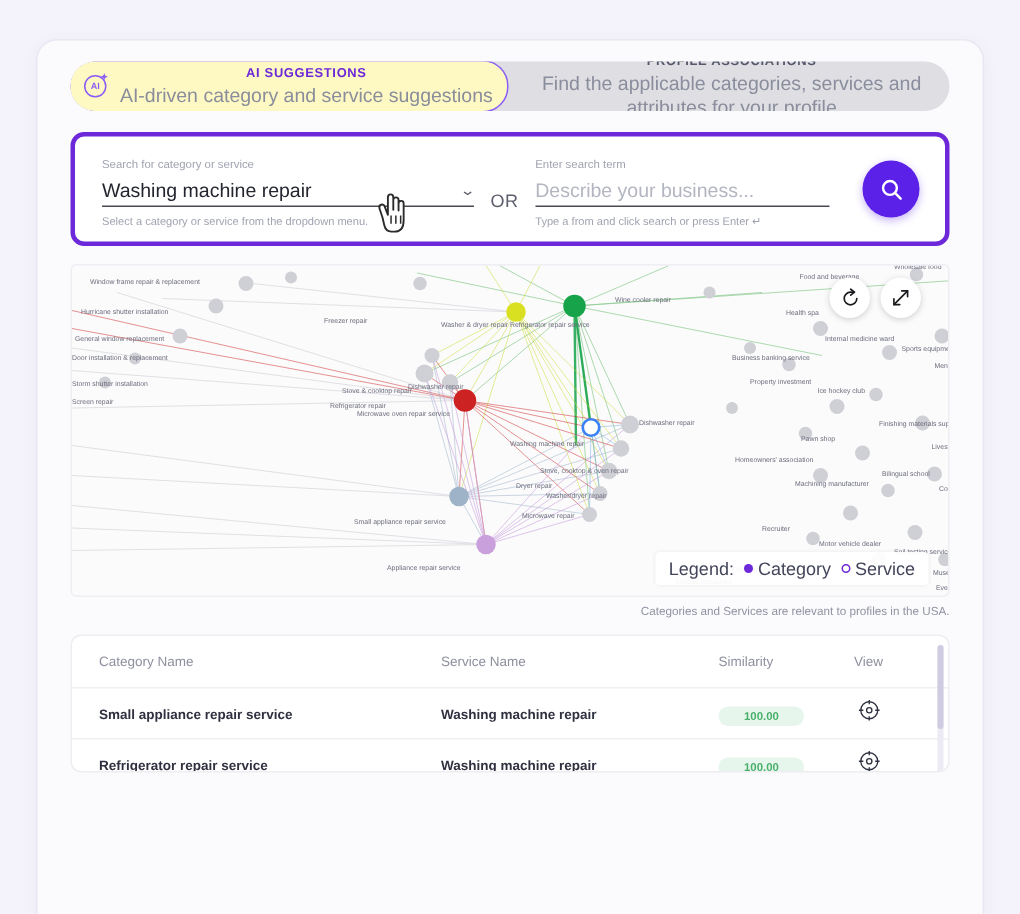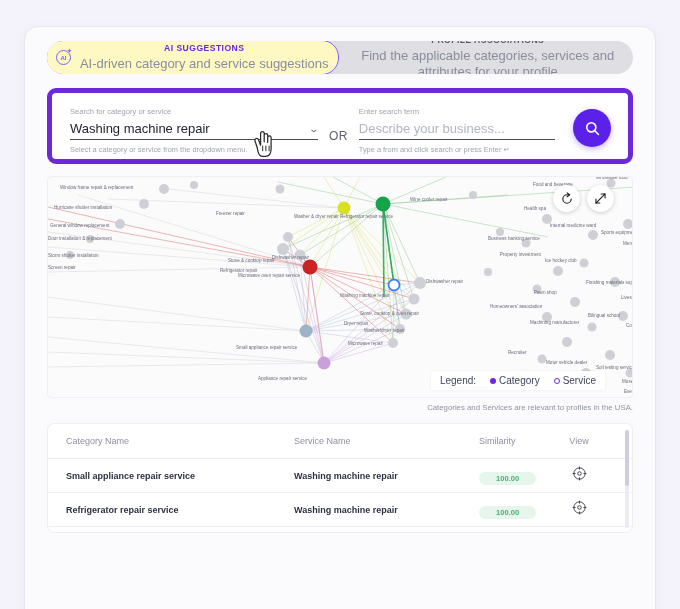--- a/index.html
+++ b/index.html
@@ -92,21 +92,21 @@
   .tab-t1 {
     font-size: 8.6px; font-weight: bold; letter-spacing: .45px;
     color: #6d28d9;
   }
   .tab.inactive .tab-t1 { color: #55586a; }
   .tab-t2 { font-size: 13px; color: #8a8d9c; margin-top: 2px; }
   
   .search-panel {
     margin: 14px 22px 0 22px;
     background: #ffffff;
-    border: 5px solid #6d28d9;
+    border: 3px solid #6d28d9;
     border-radius: 9px;
     padding: 14px 18px 14px 18px;
     display: flex; align-items: flex-start;
     position: relative;
     height: 76px;
   }
   .field { position: relative; }
   .f-label { font-size: 7.6px; color: #a0a3b0; margin-bottom: 5px; }
   .f-line {
     border-bottom: 1px solid #4a4a52;
@@ -152,45 +152,45 @@
   .graph-wrap svg { display: block; }
   .g-ctrl {
     position: absolute; width: 27px; height: 27px; border-radius: 50%;
     background: #fff; box-shadow: 0 1px 4px rgba(0,0,0,.18);
     display: flex; align-items: center; justify-content: center;
     cursor: pointer;
   }
   .g-ctrl.reset { right: 52px; top: 8px; }
   .g-ctrl.expand { right: 18px; top: 8px; }
   .legend {
-    position: absolute; right: 27px; bottom: 7px;
+    position: absolute; right: 13px; bottom: 7px;
     background: rgba(255,255,255,.93);
     border-radius: 3px;
     padding: 4px 9px;
-    display: flex; align-items: center; gap: 14px;
-    font-size: 10px; color: #43455a;
+    display: flex; align-items: center; gap: 7px;
+    font-size: 12px; color: #43455a;
     box-shadow: 0 0 3px rgba(0,0,0,.07);
   }
   .legend .lg { display: flex; align-items: center; gap: 3px; }
   .dot-cat { width: 6px; height: 6px; border-radius: 50%; background: #6d28d9; }
   .dot-svc { width: 6px; height: 6px; border-radius: 50%; border: 1.6px solid #6d28d9; background:#fff; }
   .graph-note {
     margin: 5px 22px 0 0;
     text-align: right;
     font-size: 7.8px; color: #9093a2;
   }
   
   .table-card {
     margin: 11px 22px 0 22px;
     background: #fff;
     border: 1px solid #ededf2;
     border-radius: 7px;
     position: relative;
     overflow: hidden;
-    height: 110px;
+    height: 92px;
   }
   .trow {
     display: flex; align-items: center;
     height: 34px;
     padding: 0 16px 0 18px;
     border-bottom: 1px solid #f0f0f4;
   }
   .trow.head { height: 35px; }
   .c1 { width: 228px; }
   .c2 { width: 185px; }

